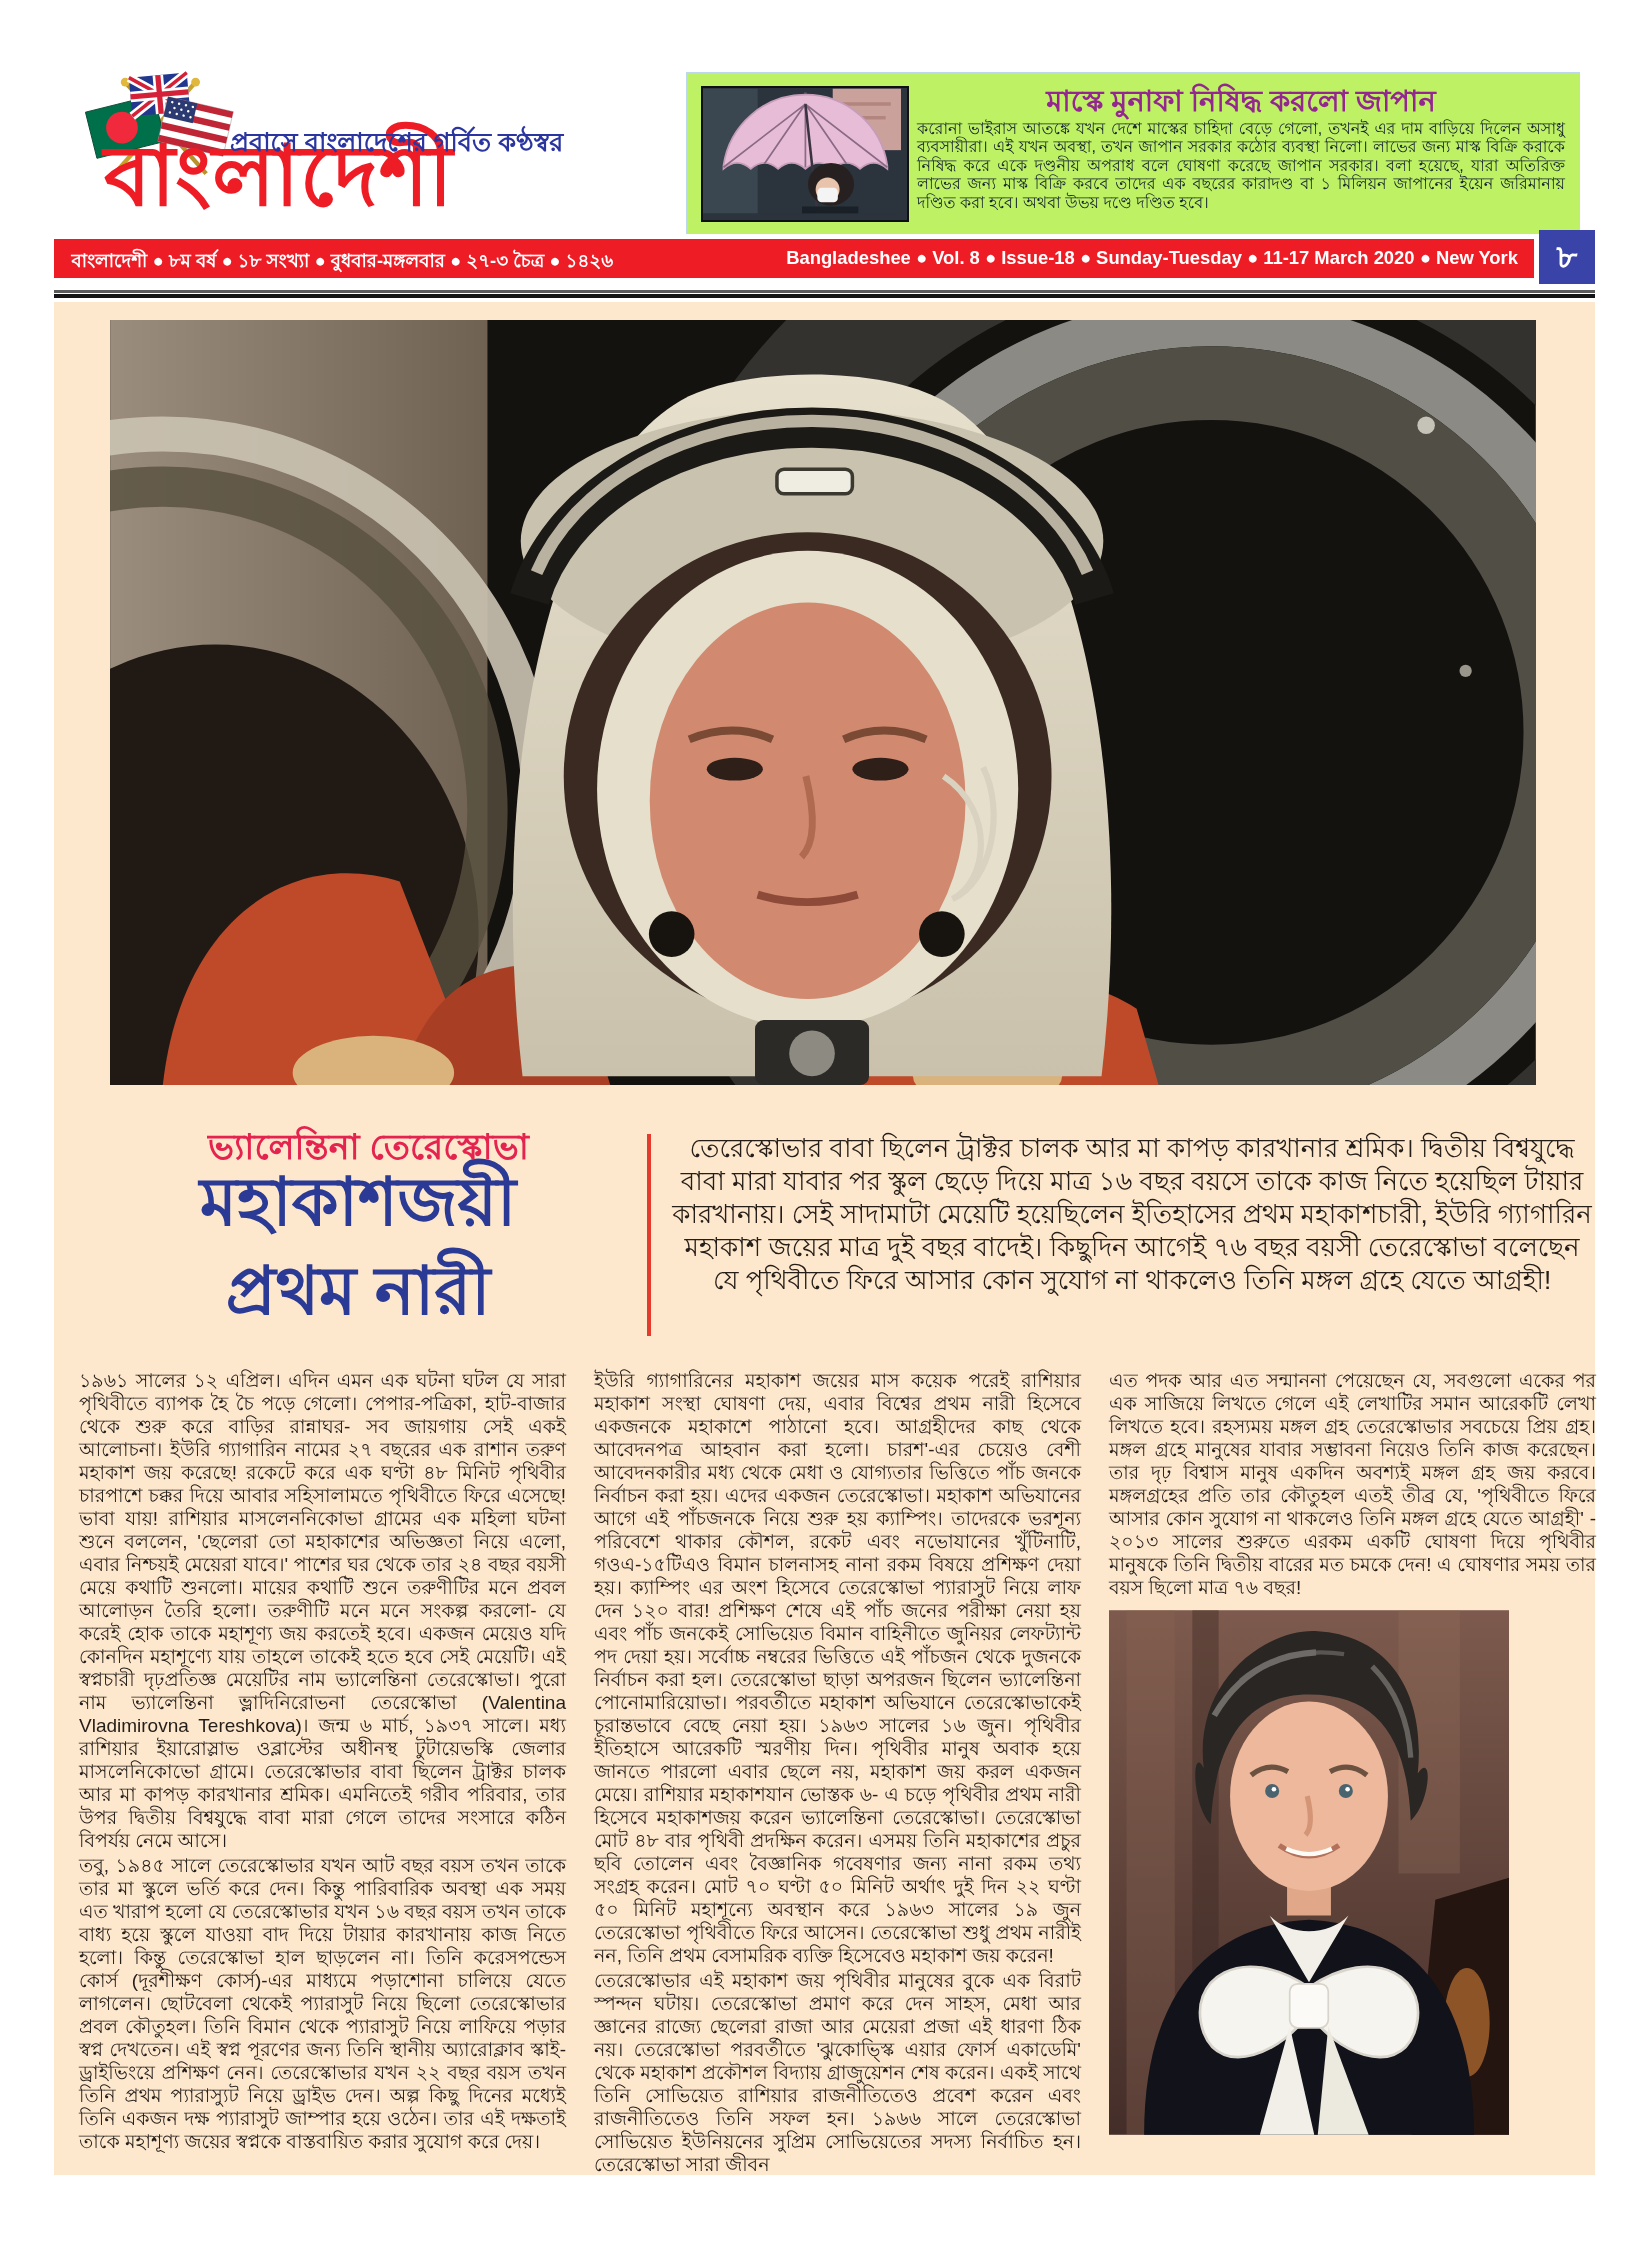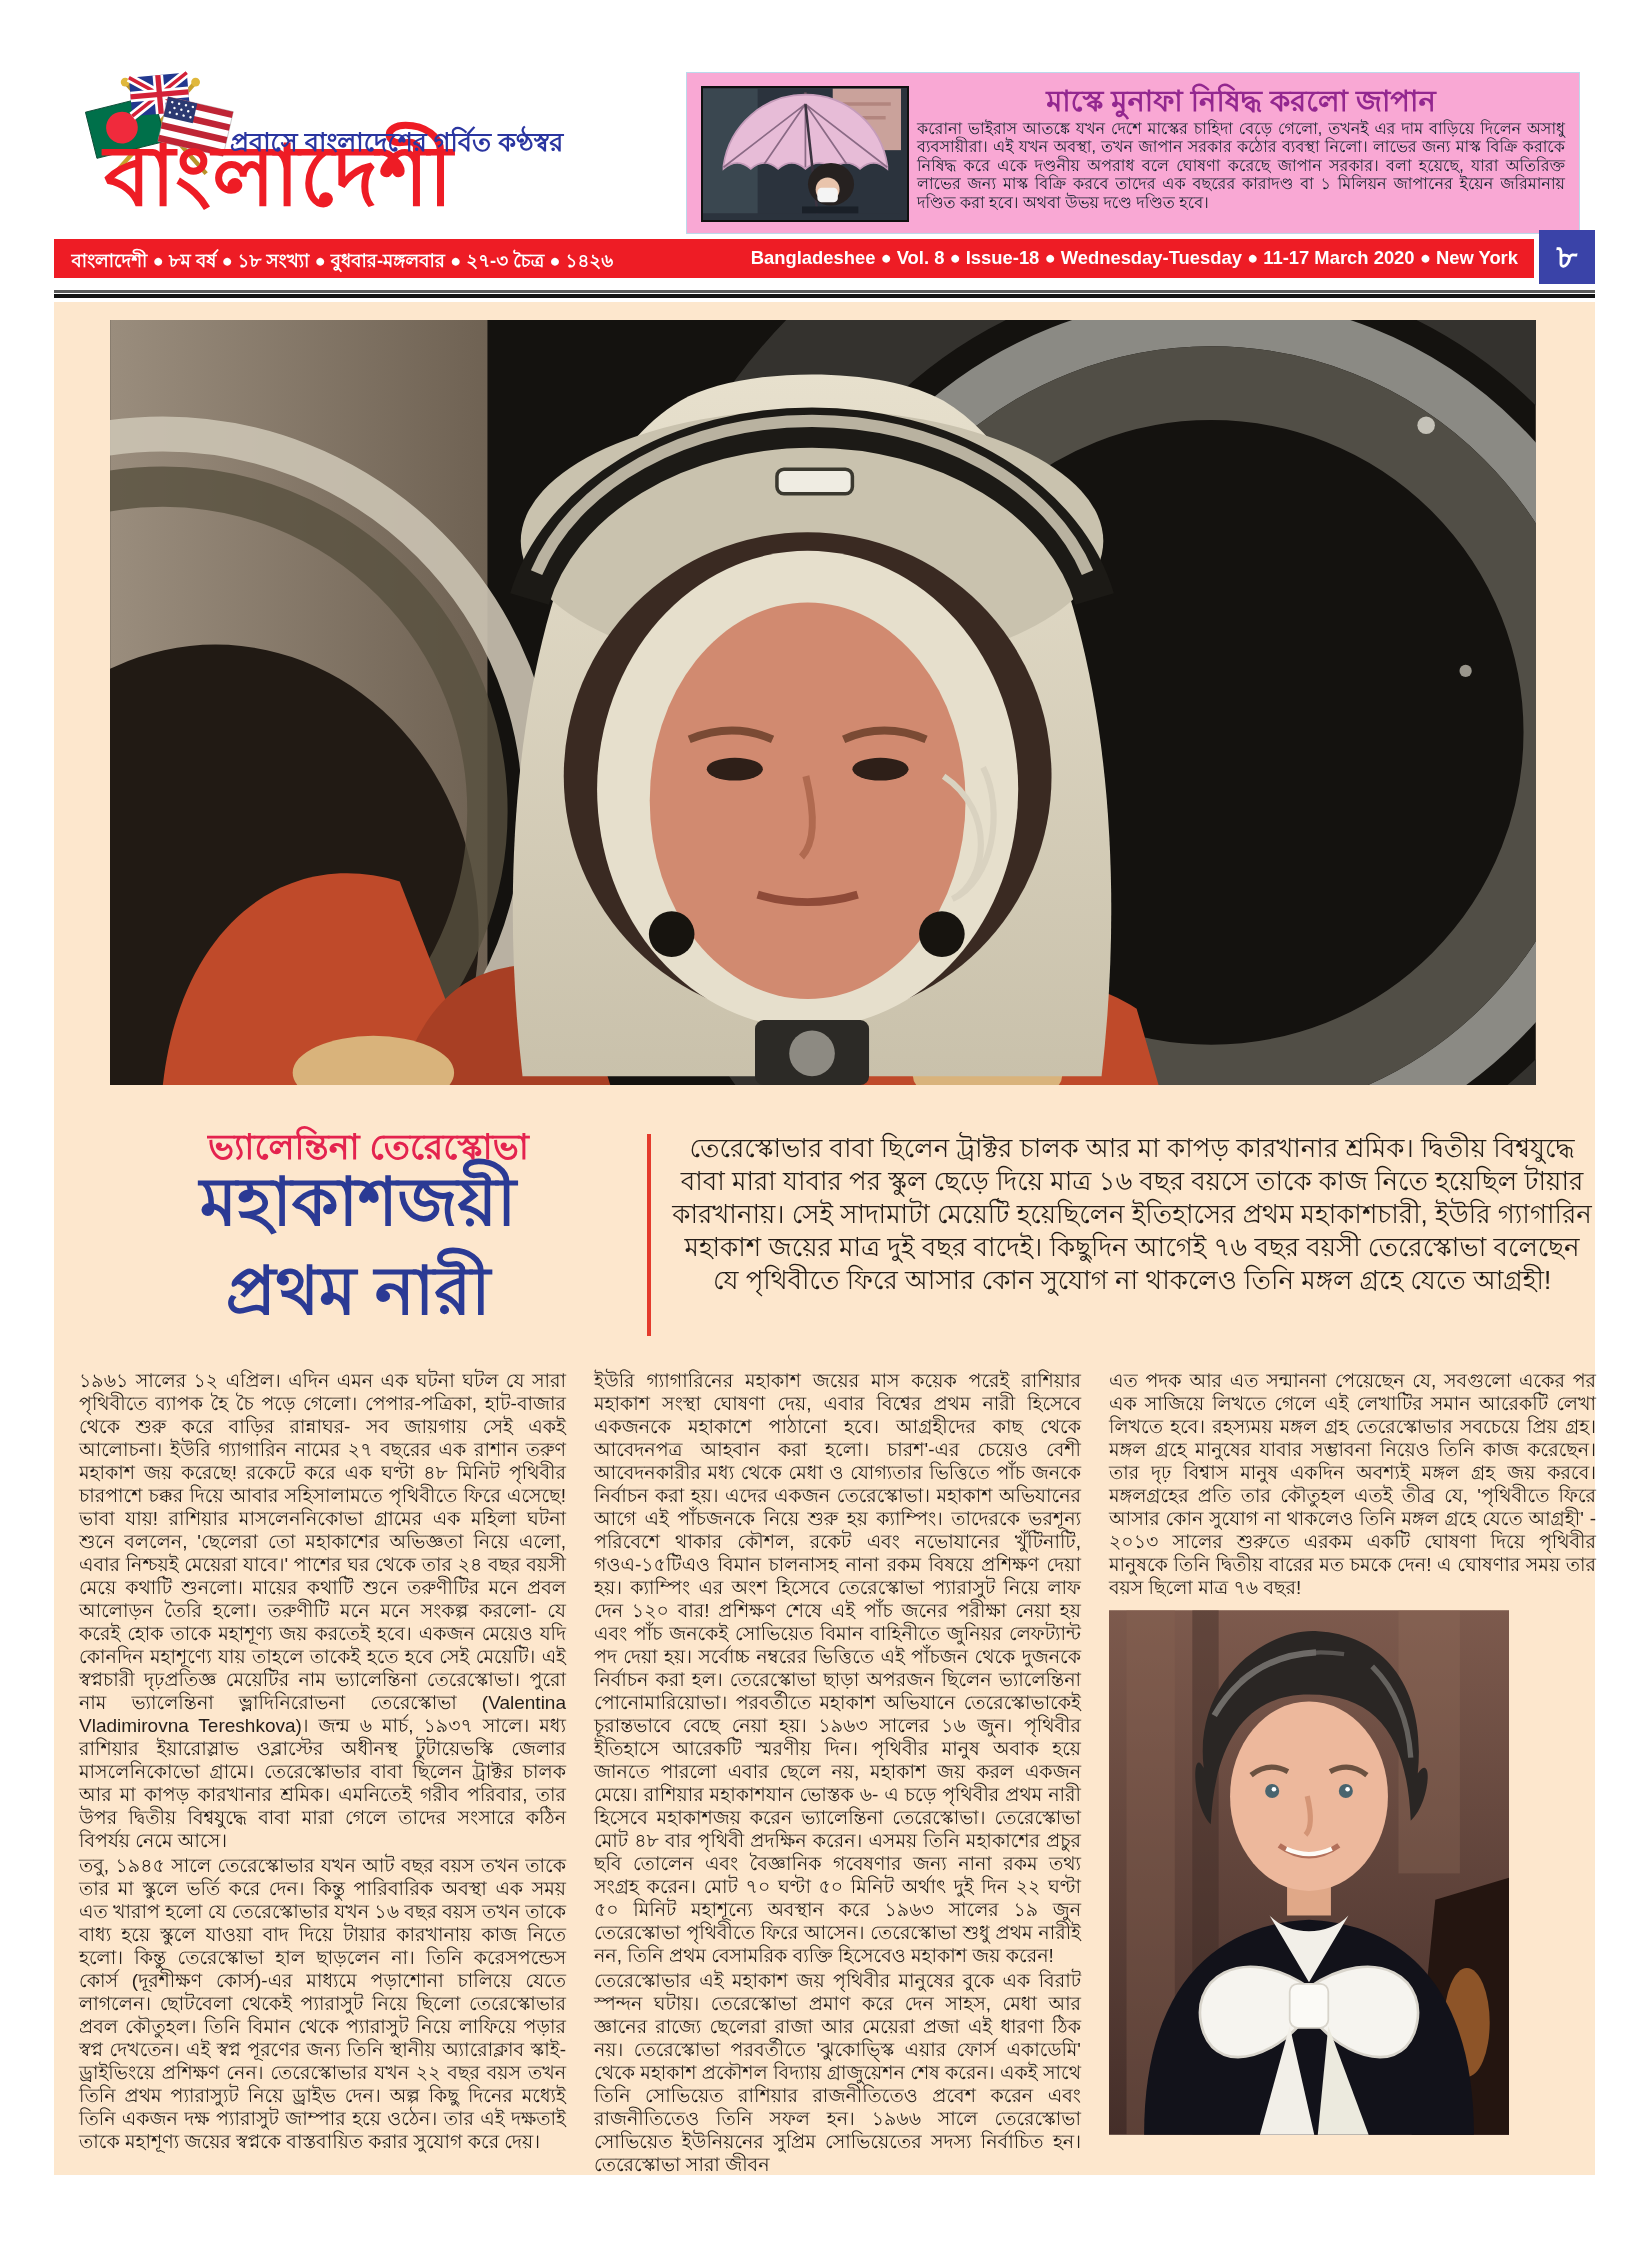--- a/index.html
+++ b/index.html
@@ -7,21 +7,21 @@
     position:relative;width:1648px;height:2247px;background:#ffffff;
     font-family:"Liberation Sans","DejaVu Sans",sans-serif;overflow:hidden;
     margin:0 auto;
   }
   .abs{position:absolute;}
   
   .flags{left:84px;top:68px;width:151px;height:125px;}
   .tagline{left:230px;top:123px;width:456px;font-size:25.5px;font-weight:bold;color:#2a35a0;}
   .logo{left:104px;top:132px;width:579px;font-size:84px;line-height:1.05;font-weight:bold;color:#ee1c25;letter-spacing:0.9px;white-space:nowrap;}
   
-  .top-box{left:686px;top:72px;width:894px;height:162px;background:#f9a8d4;border:0.9px solid #bcd9ec;box-sizing:border-box;}
+  .top-box{left:686px;top:72px;width:894px;height:162px;background:#bef264;border:0.9px solid #bcd9ec;box-sizing:border-box;}
   .top-photo{position:absolute;left:14px;top:13px;width:204px;height:132px;border:2.6px solid #101010;background:#2b333d;}
   .top-headline{position:absolute;left:224px;top:5.3px;width:660px;text-align:center;font-size:29px;font-weight:bold;color:#93278f;}
   .top-body{position:absolute;left:230px;top:47px;width:648px;font-size:16px;line-height:18.4px;text-align:justify;color:#14222e;}
   
   .info-bar{left:54px;top:239px;width:1480px;height:39px;background:#ee1c25;color:#ffffff;}
   .info-left{position:absolute;left:17.6px;top:8px;font-size:18.4px;font-weight:bold;}
   .info-right{position:absolute;right:16px;top:8px;font-size:18.4px;font-weight:bold;}
   .page-num{left:1539px;top:230px;width:56px;height:54px;background:#3a43a8;color:#ffffff;
     font-size:32px;font-weight:bold;text-align:center;line-height:54px;}
   .rule-a{left:54px;top:290px;width:1541px;height:2.6px;background:#5a5a5a;}
@@ -108,21 +108,21 @@
         <rect x="134" y="116" width="24" height="17" rx="5" fill="#f4f4f4"></rect>
         <rect x="116" y="138" width="66" height="8" fill="#1a2028"></rect>
       </svg>
     </div>
     <div class="top-headline">মাস্কে মুনাফা নিষিদ্ধ করলো জাপান</div>
     <div class="top-body">করোনা ভাইরাস আতঙ্কে যখন দেশে মাস্কের চাহিদা বেড়ে গেলো, তখনই এর দাম বাড়িয়ে দিলেন অসাধু ব্যবসায়ীরা। এই যখন অবস্থা, তখন জাপান সরকার কঠোর ব্যবস্থা নিলো। লাভের জন্য মাস্ক বিক্রি করাকে নিষিদ্ধ করে একে দণ্ডনীয় অপরাধ বলে ঘোষণা করেছে জাপান সরকার। বলা হয়েছে, যারা অতিরিক্ত লাভের জন্য মাস্ক বিক্রি করবে তাদের এক বছরের কারাদণ্ড বা ১ মিলিয়ন জাপানের ইয়েন জরিমানায় দণ্ডিত করা হবে। অথবা উভয় দণ্ডে দণ্ডিত হবে।</div>
   </div>
 
   <div class="abs info-bar">
     <span class="info-left">বাংলাদেশী ● ৮ম বর্ষ ● ১৮ সংখ্যা ● বুধবার-মঙ্গলবার ● ২৭-৩ চৈত্র ● ১৪২৬</span>
-    <span class="info-right">Bangladeshee ● Vol. 8 ● Issue-18 ● Wednesday-Tuesday ● 11-17 March 2020 ● New York</span>
+    <span class="info-right">Bangladeshee ● Vol. 8 ● Issue-18 ● Sunday-Tuesday ● 11-17 March 2020 ● New York</span>
   </div>
   <div class="abs page-num">৮</div>
   <div class="abs rule-a"></div>
   <div class="abs rule-b"></div>
 
   <div class="abs article-bg"></div>
 
   <div class="abs main-photo">
     <svg viewBox="0 0 1625 872" width="1426" height="765">
       <defs>

